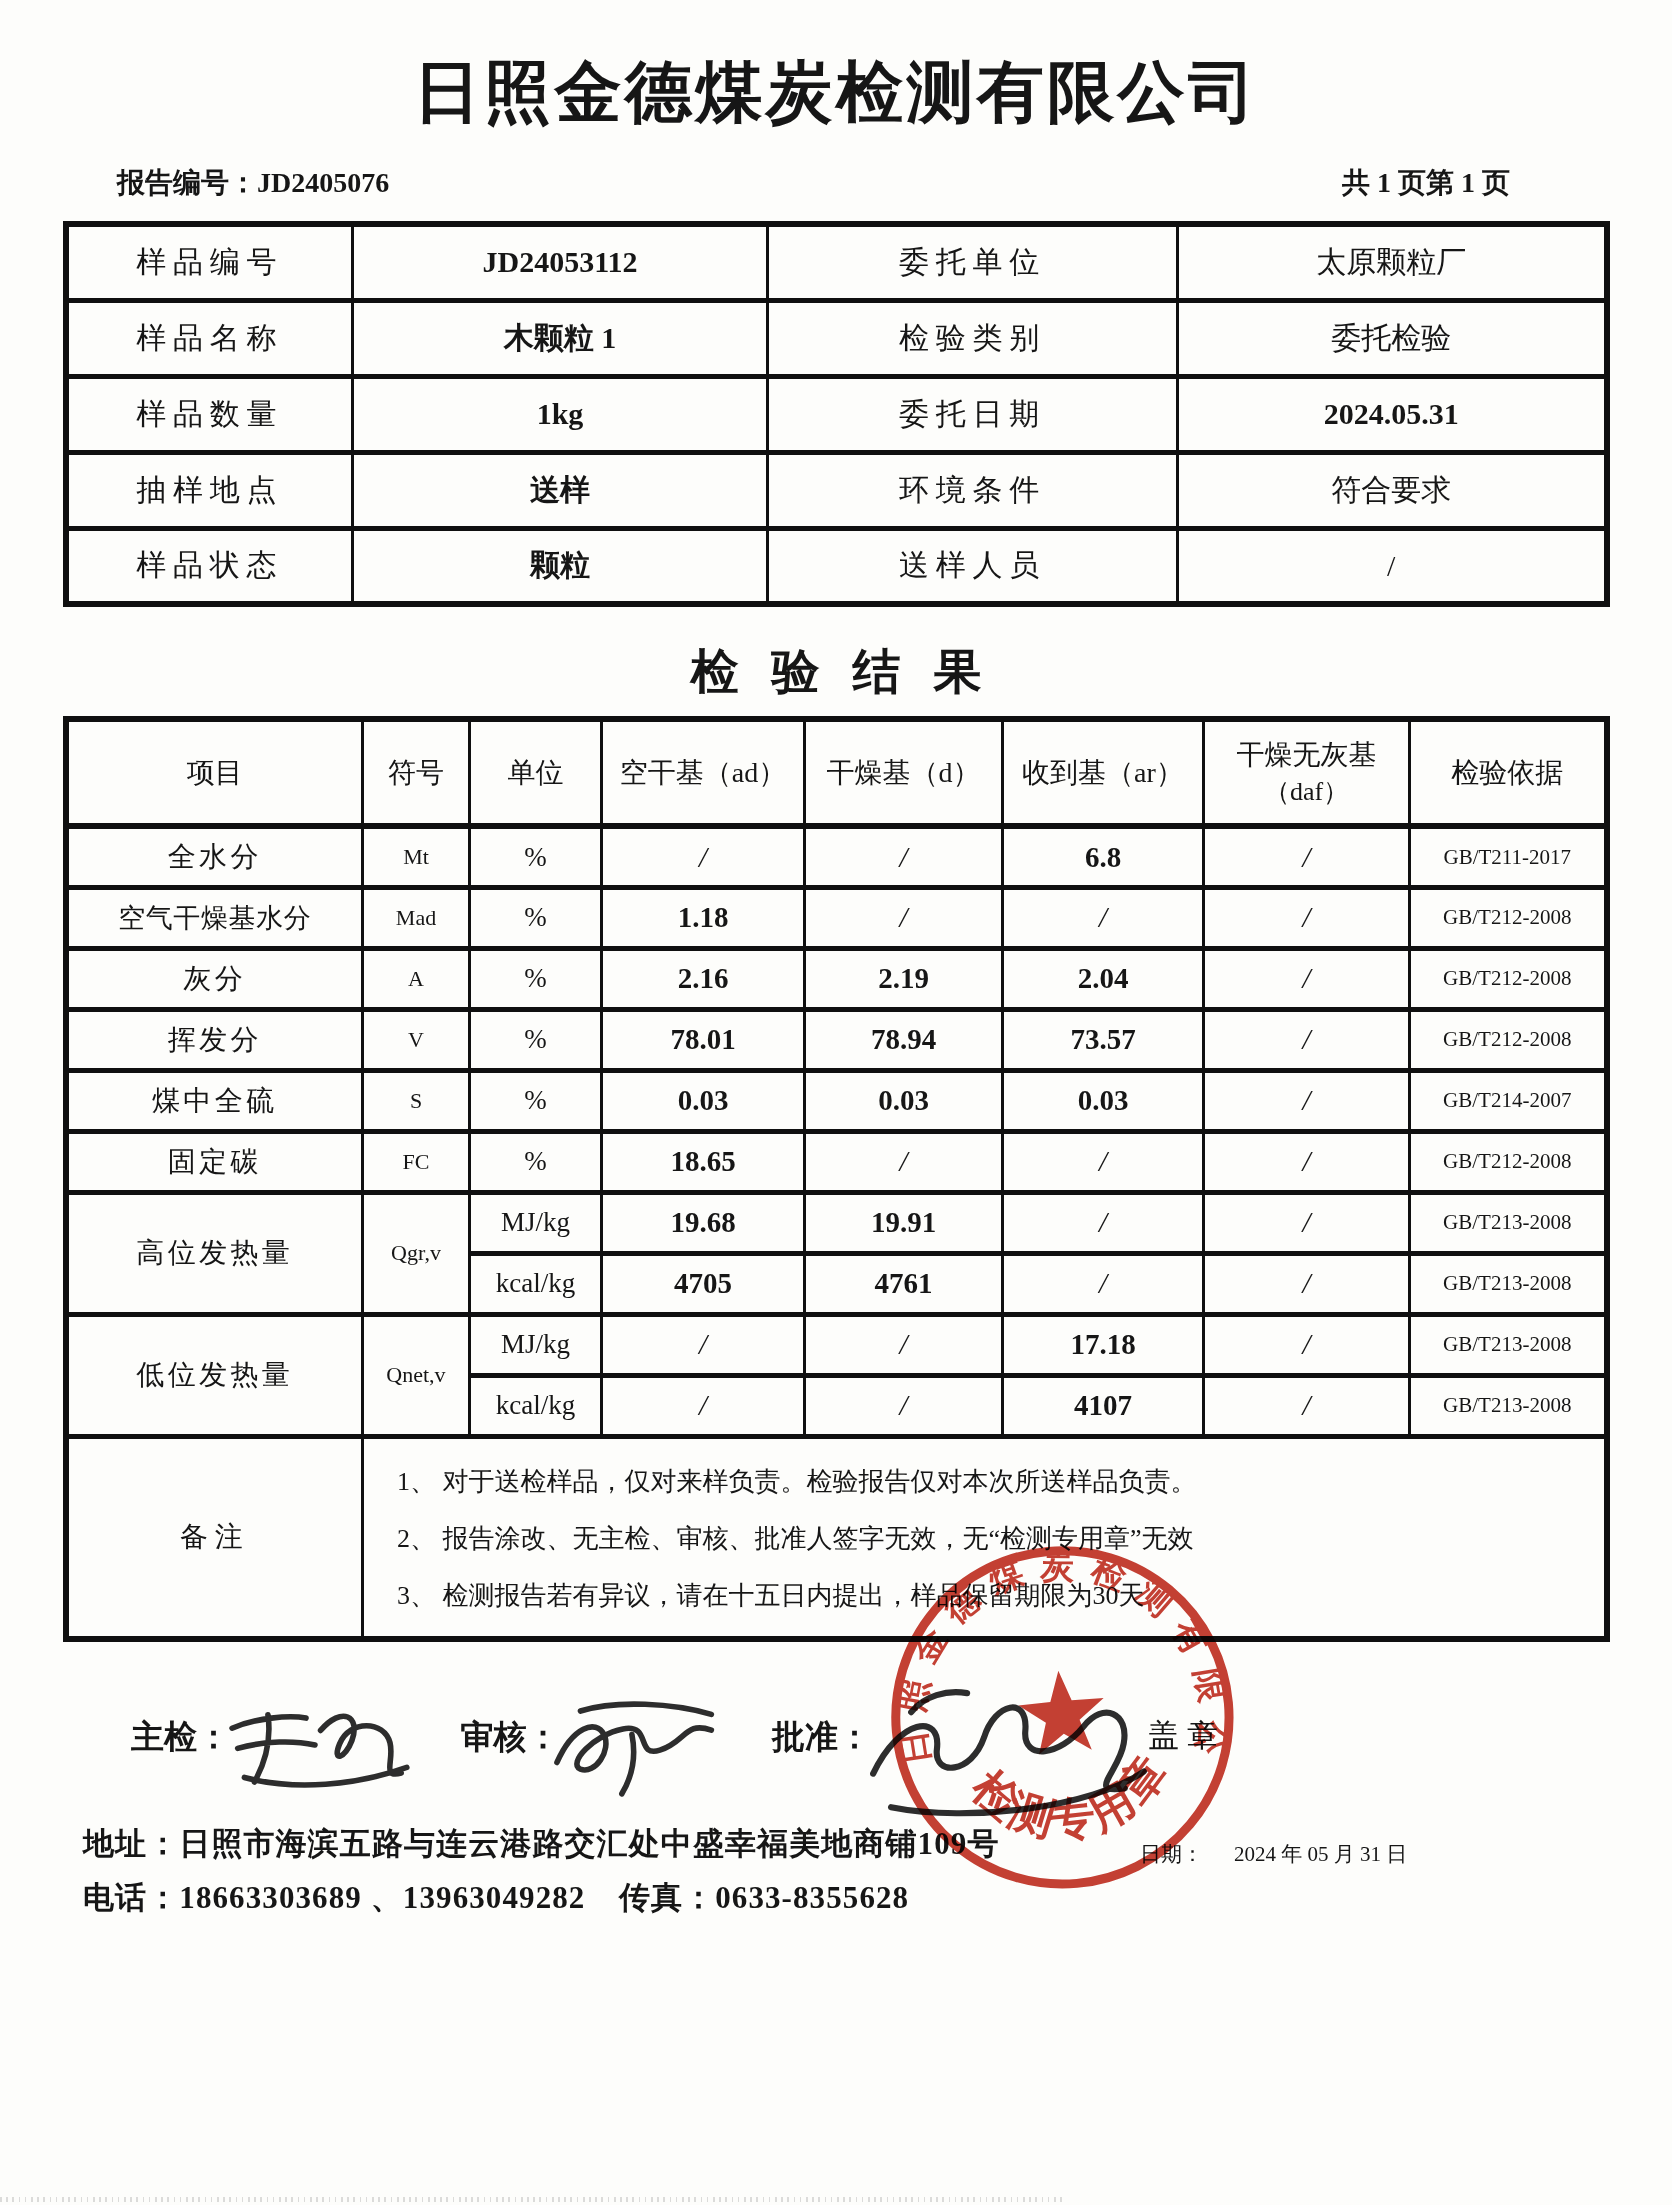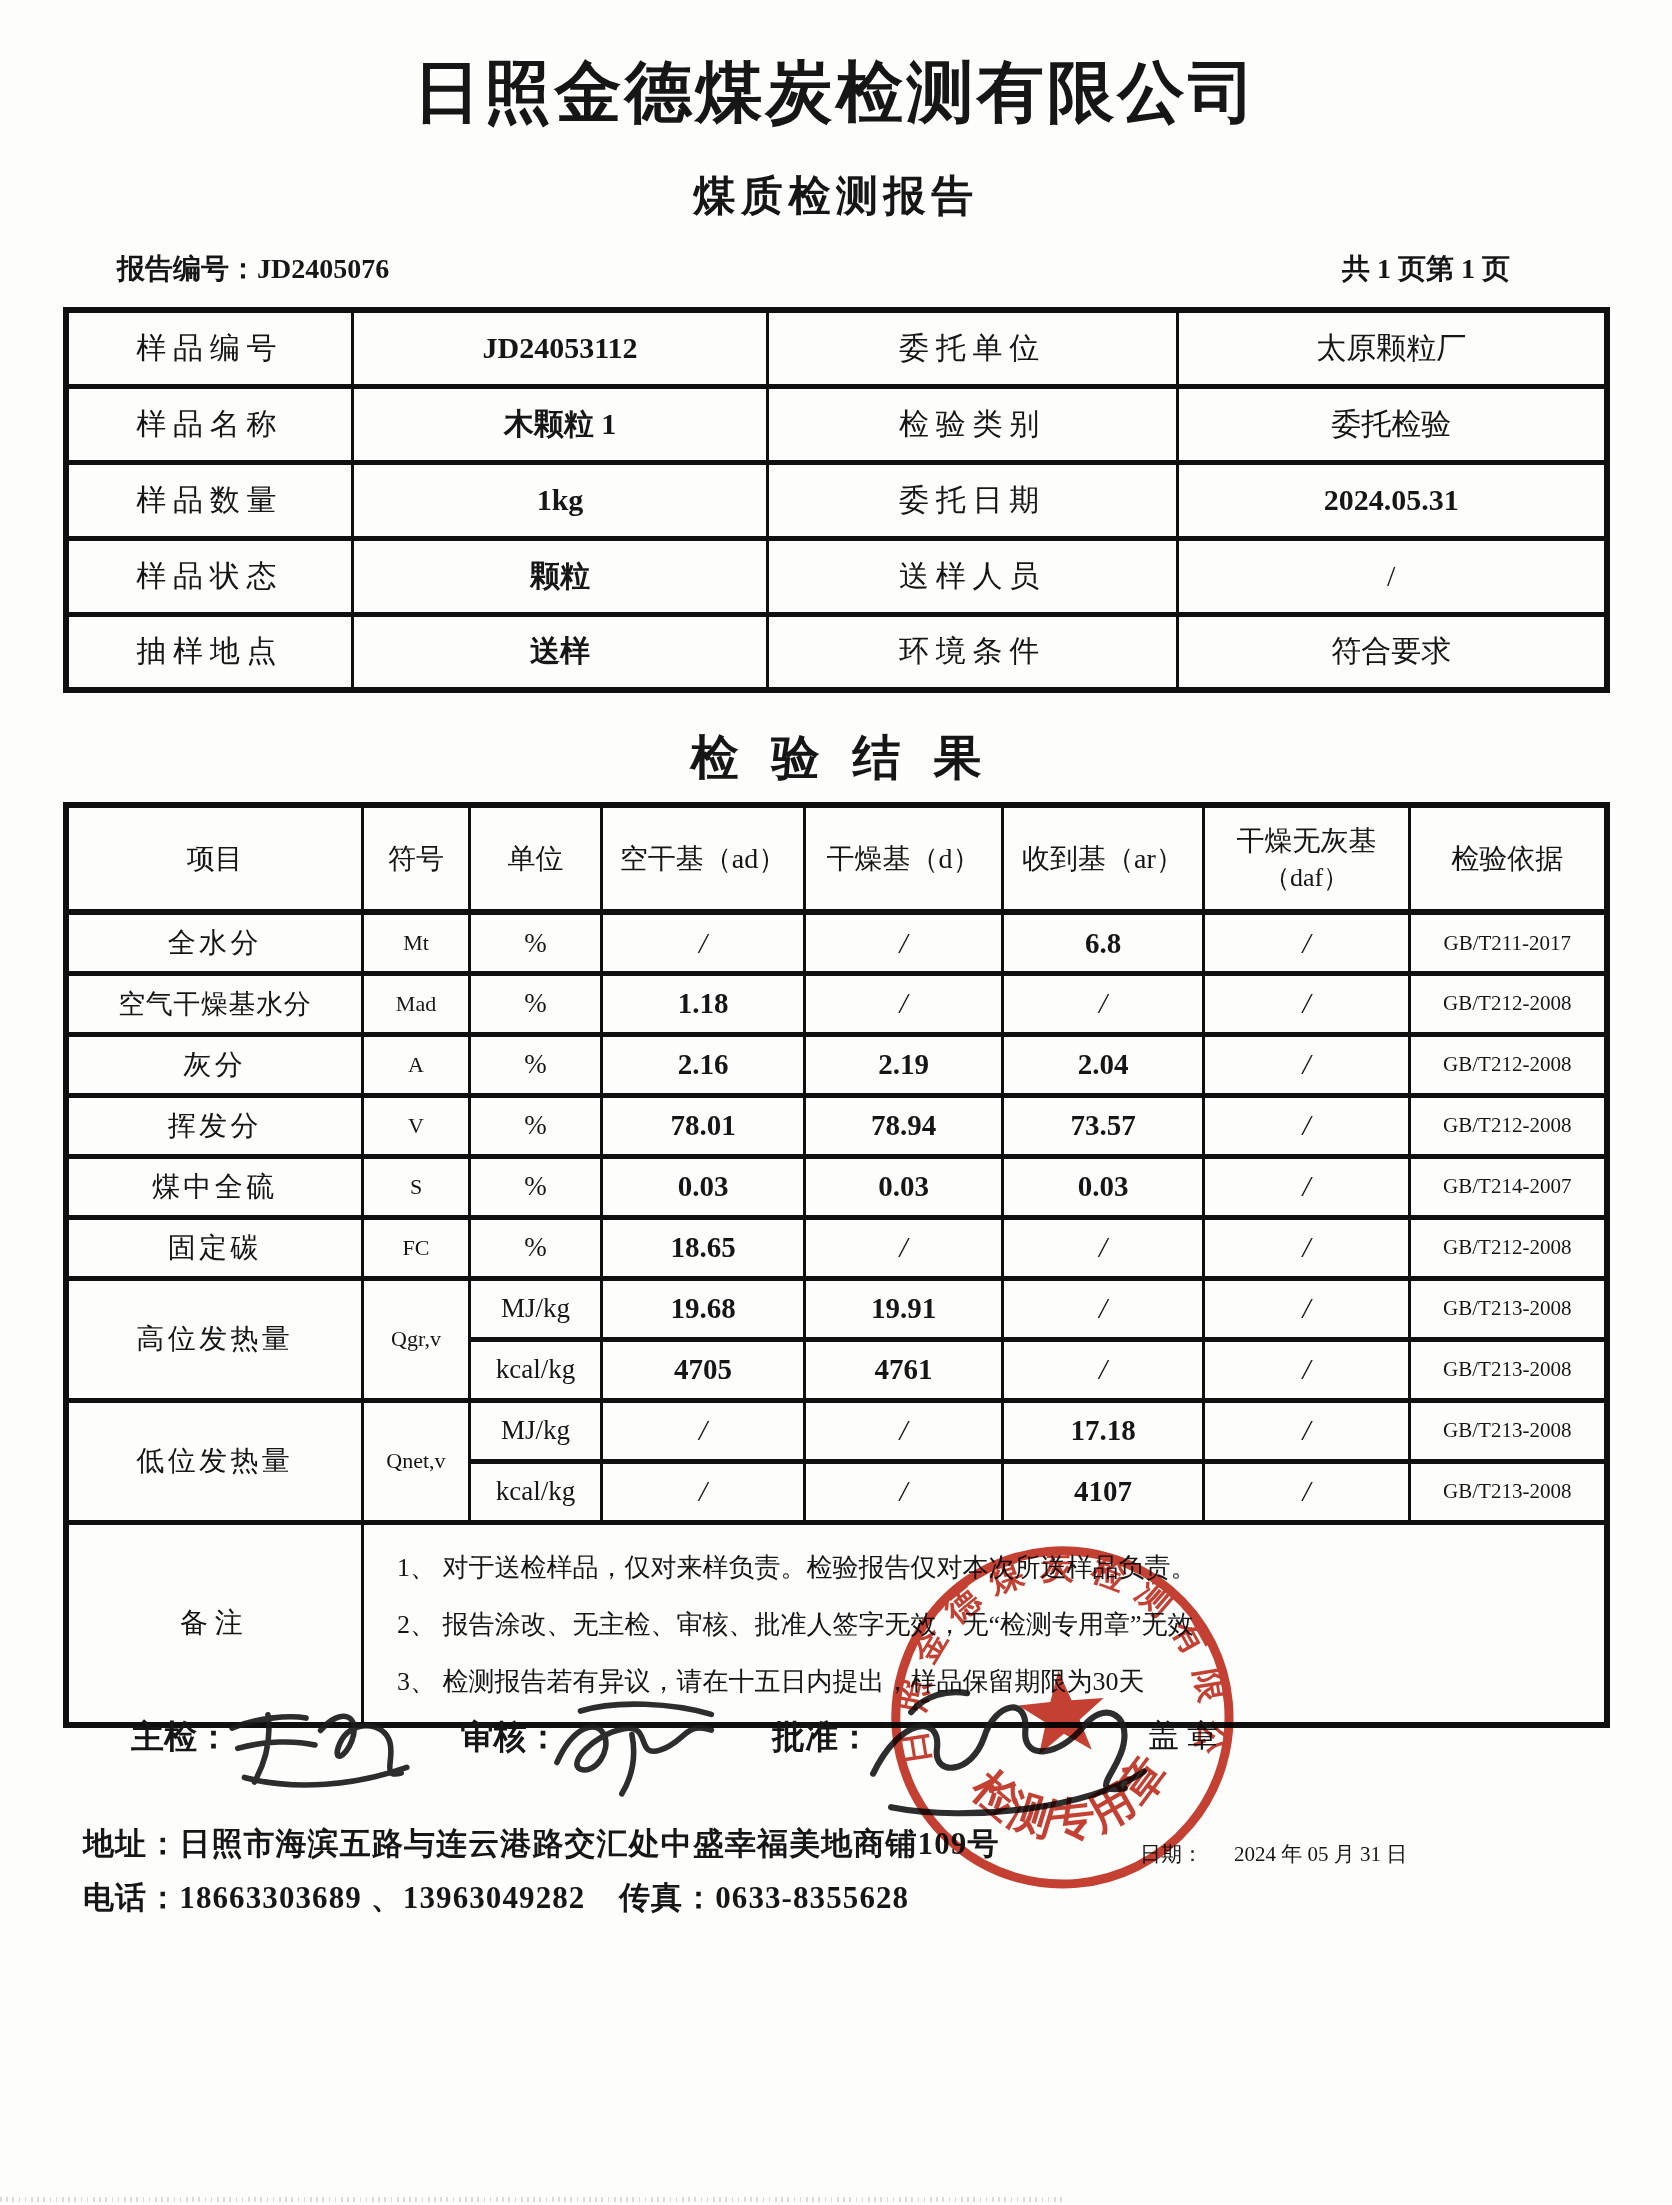--- a/index.html
+++ b/index.html
@@ -114,21 +114,20 @@
     background: repeating-linear-gradient(90deg, rgba(60,60,60,.35) 0 1.7px, rgba(255,255,255,0) 1.7px 6.2px);
     opacity: .5;
   }
 </style>
 </head>
 <body>
 
 <div class="page">
 
   <div class="company-title">日照金德煤炭检测有限公司</div>
-  <div class="doc-title">煤质检测报告</div>
 
   <div class="meta-row">
     <div class="meta-left">
       <span>报告编号：</span><span>JD2405076</span>
     </div>
     <div class="meta-right">
       <span>共 1 页</span>
       <span>第 1 页</span>
     </div>
   </div>
@@ -153,30 +152,30 @@
         <td class="lab">检验类别</td>
         <td class="val-plain">委托检验</td>
       </tr>
       <tr>
         <td class="lab">样品数量</td>
         <td class="val-strong">1kg</td>
         <td class="lab">委托日期</td>
         <td class="val-strong">2024.05.31</td>
       </tr>
       <tr>
+        <td class="lab">抽样地点</td>
+        <td class="val-strong">送样</td>
+        <td class="lab">环境条件</td>
+        <td class="val-plain">符合要求</td>
+      </tr>
+      <tr>
         <td class="lab">样品状态</td>
         <td class="val-strong">颗粒</td>
         <td class="lab">送样人员</td>
         <td class="val-plain slash">/</td>
-      </tr>
-      <tr>
-        <td class="lab">抽样地点</td>
-        <td class="val-strong">送样</td>
-        <td class="lab">环境条件</td>
-        <td class="val-plain">符合要求</td>
       </tr>
     </tbody>
   </table>
 
   <div class="section-title">检验结果</div>
 
   <table class="results-table">
     <colgroup>
       <col style="width:297px">
         <col style="width:107px">

